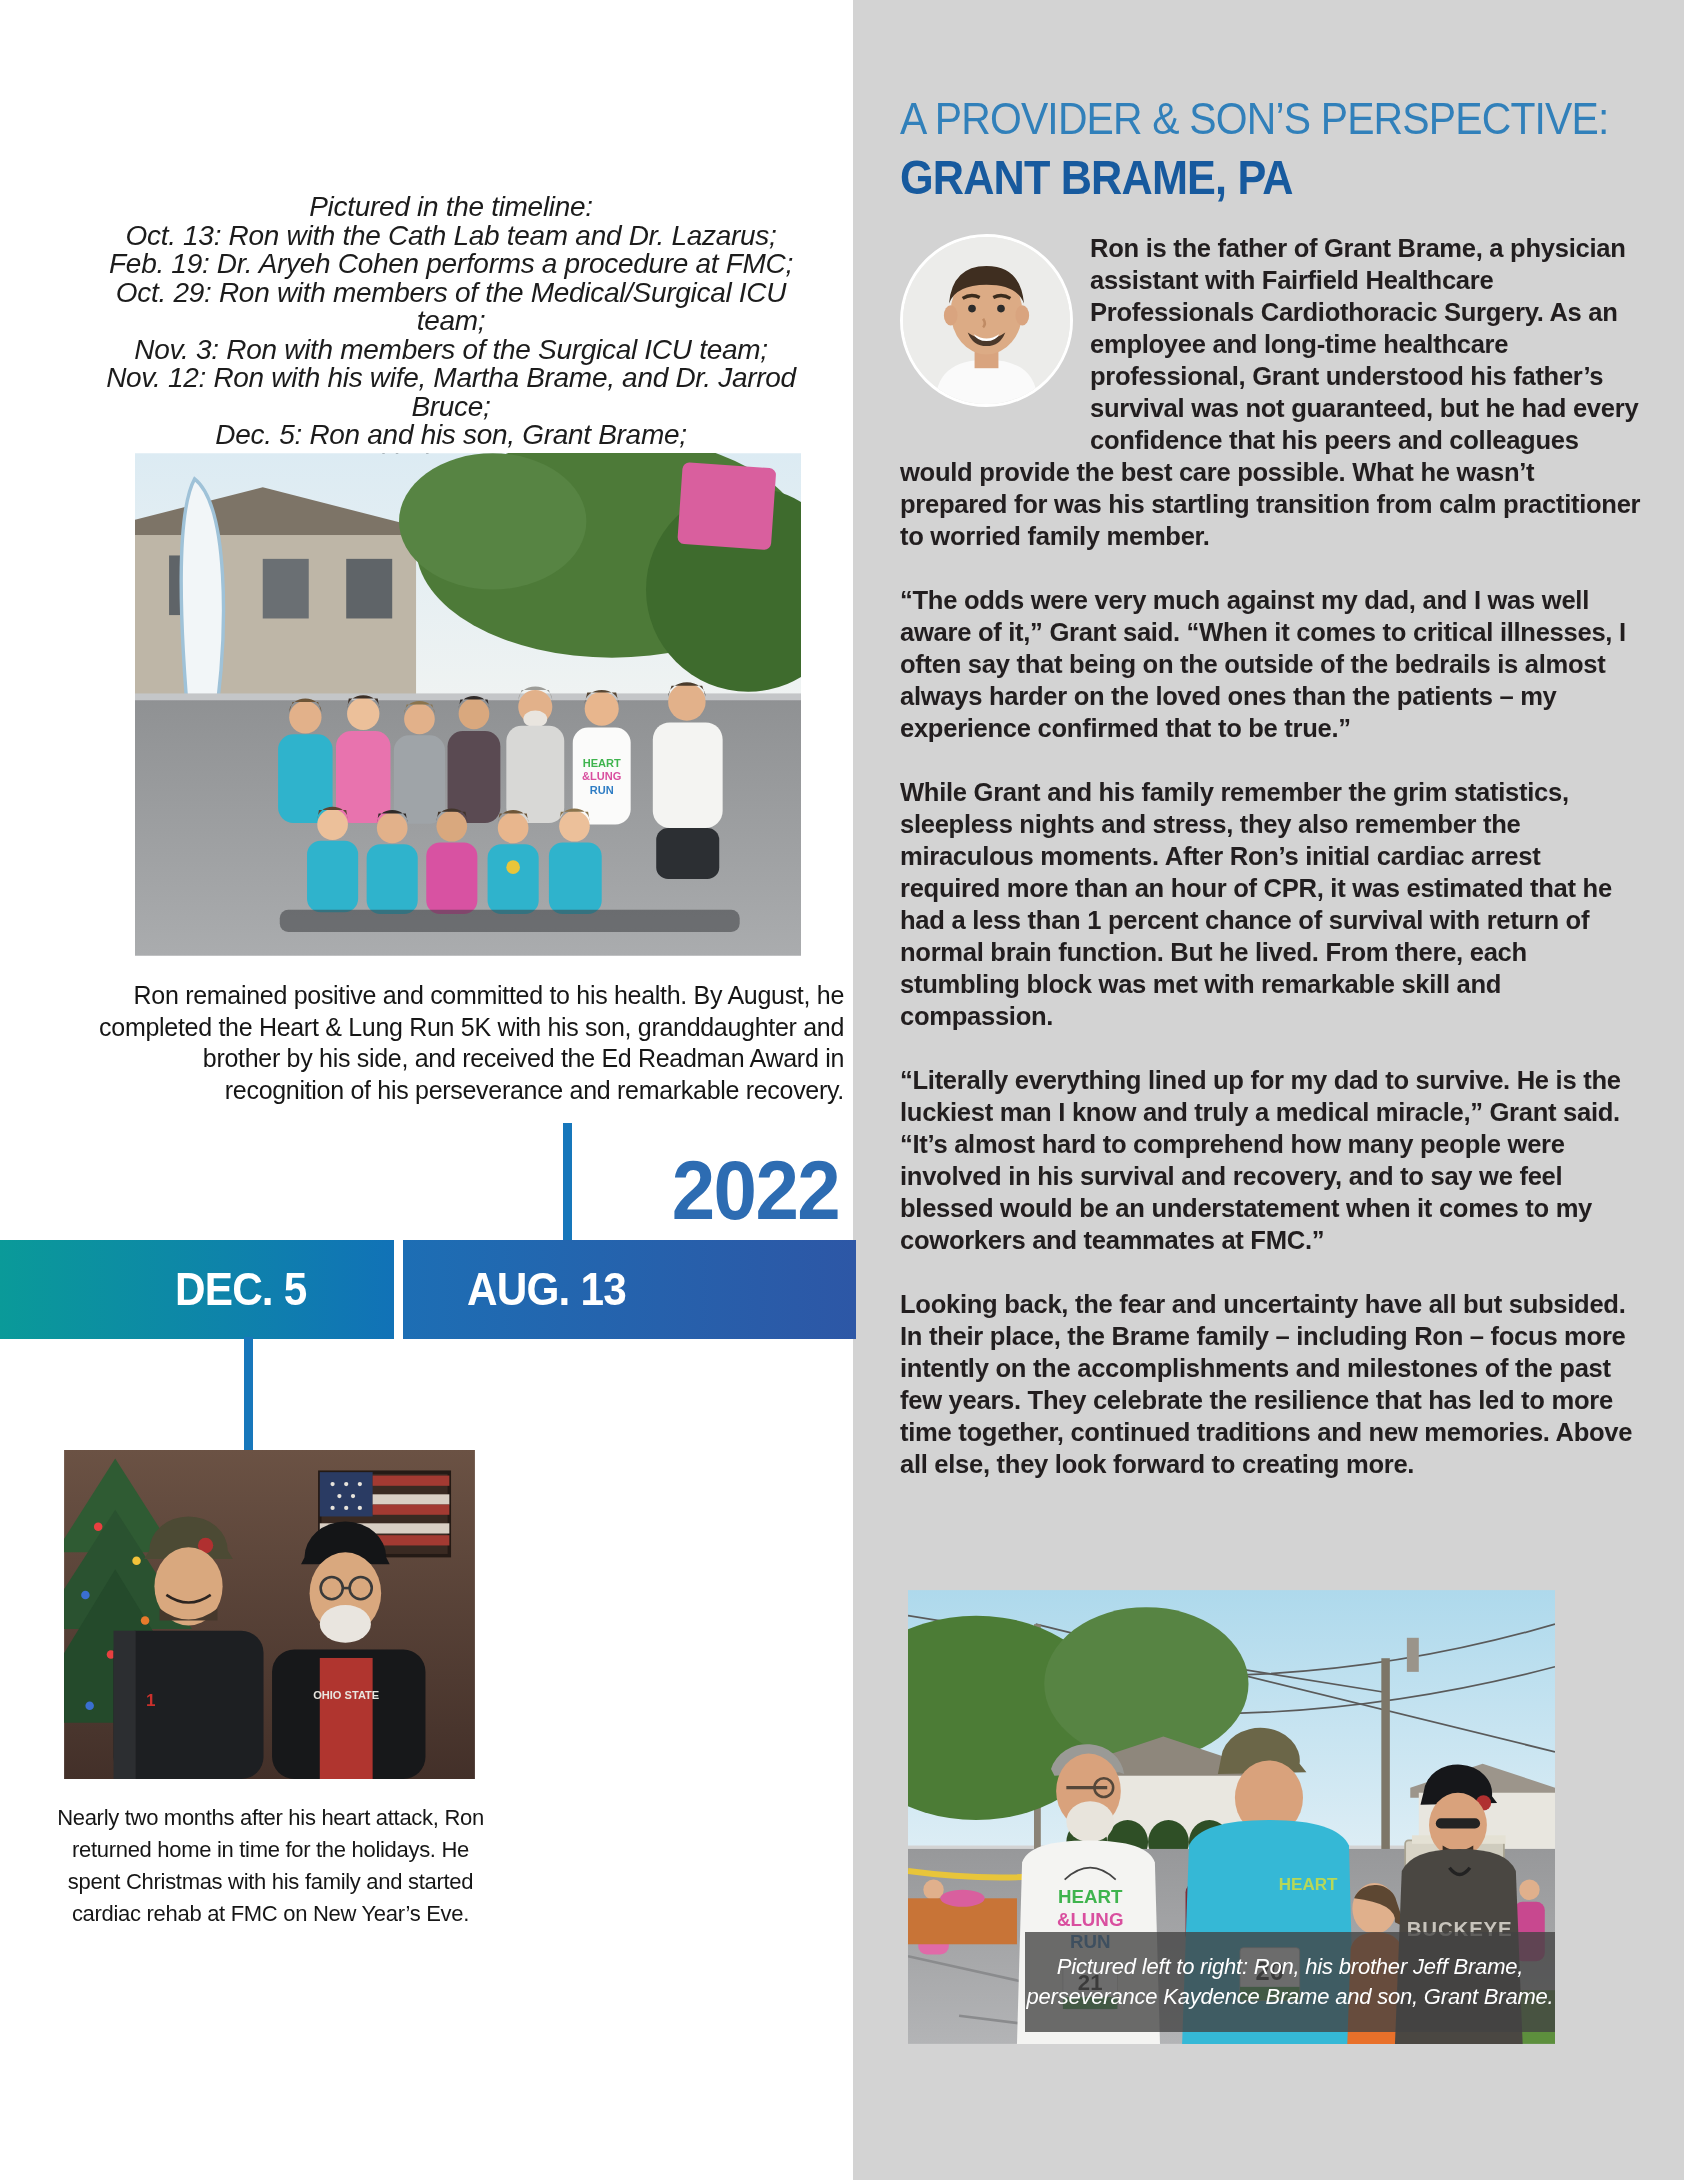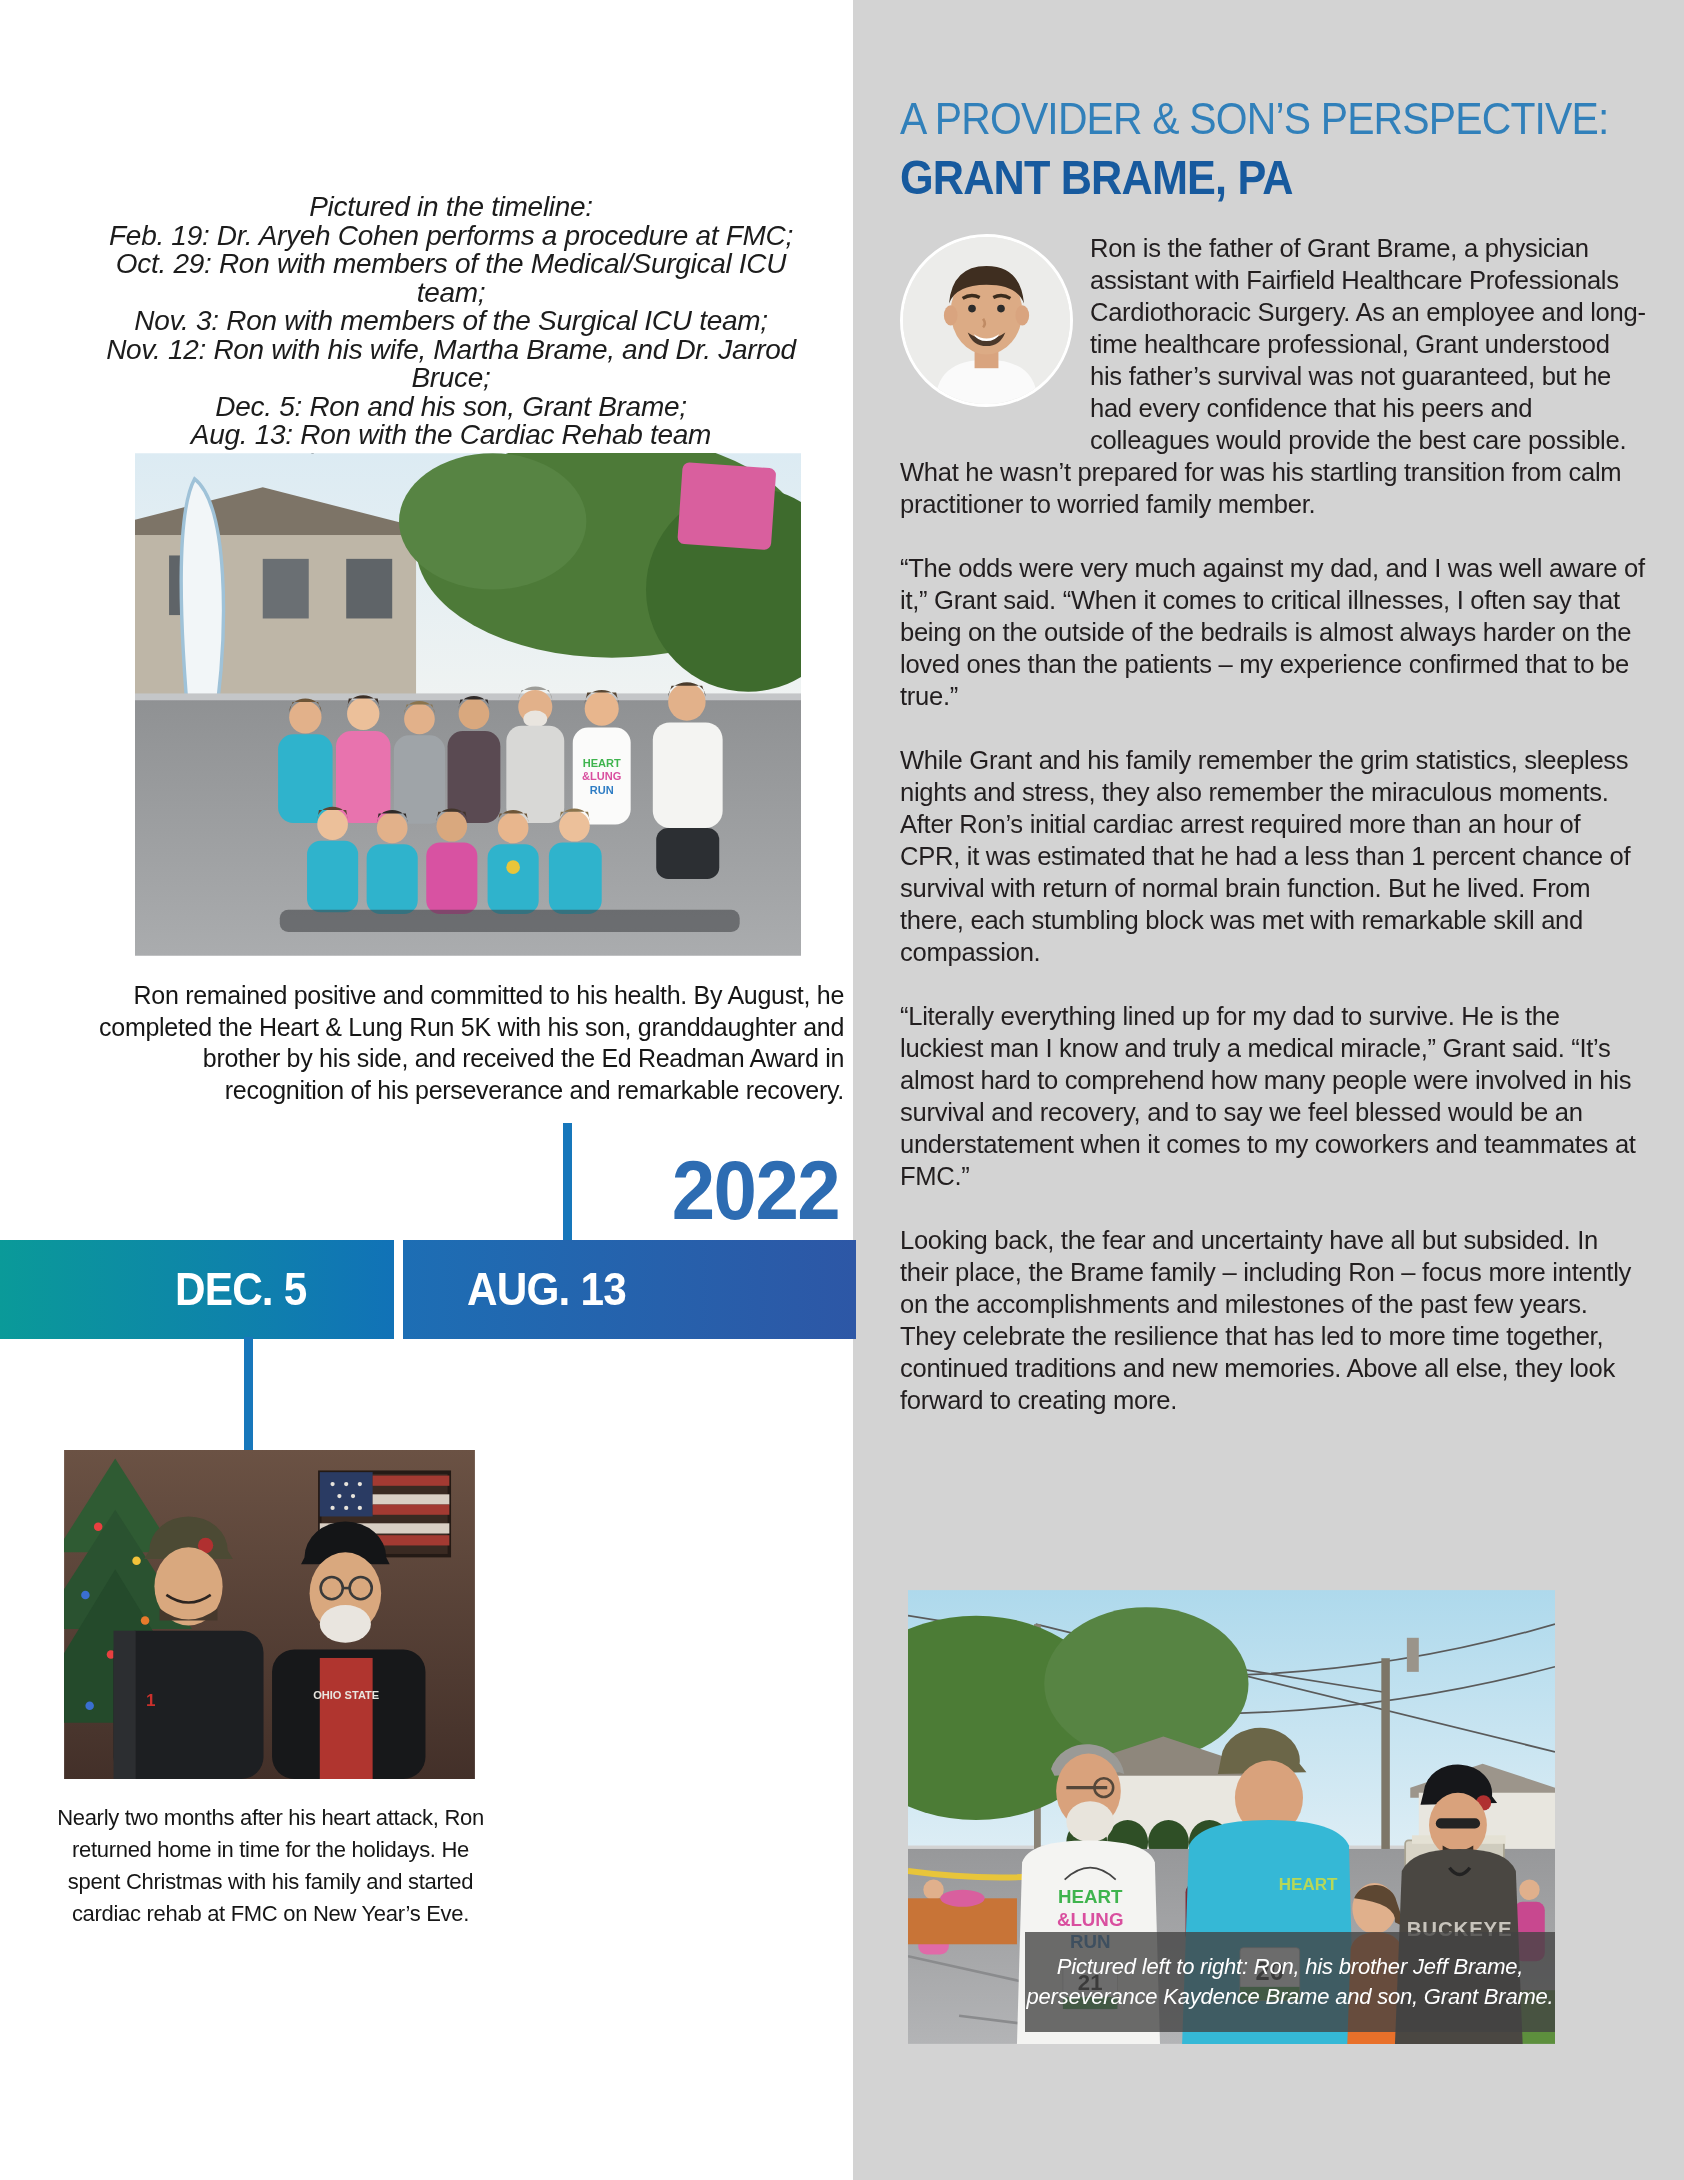--- a/index.html
+++ b/index.html
@@ -31,37 +31,38 @@
   .caption-2{position:absolute;left:47px;top:1802px;width:447px;text-align:center;
      font-size:22px;line-height:32px;color:#161616;letter-spacing:-0.3px;}
 
   
   .kicker{position:absolute;left:900px;top:94px;font-size:44px;font-weight:400;color:#3180ba;
      letter-spacing:-0.9px;transform:scaleX(0.93);transform-origin:left center;white-space:nowrap;}
   .article-title{position:absolute;left:900px;top:150px;font-size:48px;font-weight:700;color:#175a9e;
      letter-spacing:-0.9px;transform:scaleX(0.9);transform-origin:left center;white-space:nowrap;}
   .article{position:absolute;left:900px;top:232px;width:746px;font-size:25.6px;line-height:32px;
      letter-spacing:-0.3px;color:#221e1f;}
-  .article p{margin:0 0 32px 0;}
+  .article p{margin:0 0 32px 0;font-weight:bold;}
   .avatar{float:left;width:167px;height:167px;border-radius:50%;overflow:hidden;border:3.4px solid #ffffff;
      margin:1.7px 17px 31px 0;background:#ececea;}
   .race-photo{position:absolute;left:908px;top:1590px;width:647px;height:454px;overflow:hidden;}
   .race-caption{position:absolute;right:0;bottom:12px;width:530px;height:100px;
      background:rgba(66,66,66,0.78);color:#ffffff;font-style:italic;font-size:22px;line-height:30px;
      text-align:center;display:flex;flex-direction:column;justify-content:center;letter-spacing:-0.2px;}
   svg{display:block;}
 </style>
 </head>
 <body>
 
 <div class="page">
   <div class="gray-panel"></div>
 
   <div class="timeline-caption">
     <div>Pictured in the timeline:</div>
+    <div>Oct. 13: Ron with the Cath Lab team and Dr. Lazarus;</div>
     <div>Feb. 19: Dr. Aryeh Cohen performs a procedure at FMC;</div>
     <div>Oct. 29: Ron with members of the Medical/Surgical ICU team;</div>
     <div>Nov. 3: Ron with members of the Surgical ICU team;</div>
     <div>Nov. 12: Ron with his wife, Martha Brame, and Dr. Jarrod Bruce;</div>
     <div>Dec. 5: Ron and his son, Grant Brame;</div>
     <div>Aug. 13: Ron with the Cardiac Rehab team</div>
     <div>at the 2022 Heart &amp; Lung Run</div>
   </div>
 
   <div class="group-photo">

